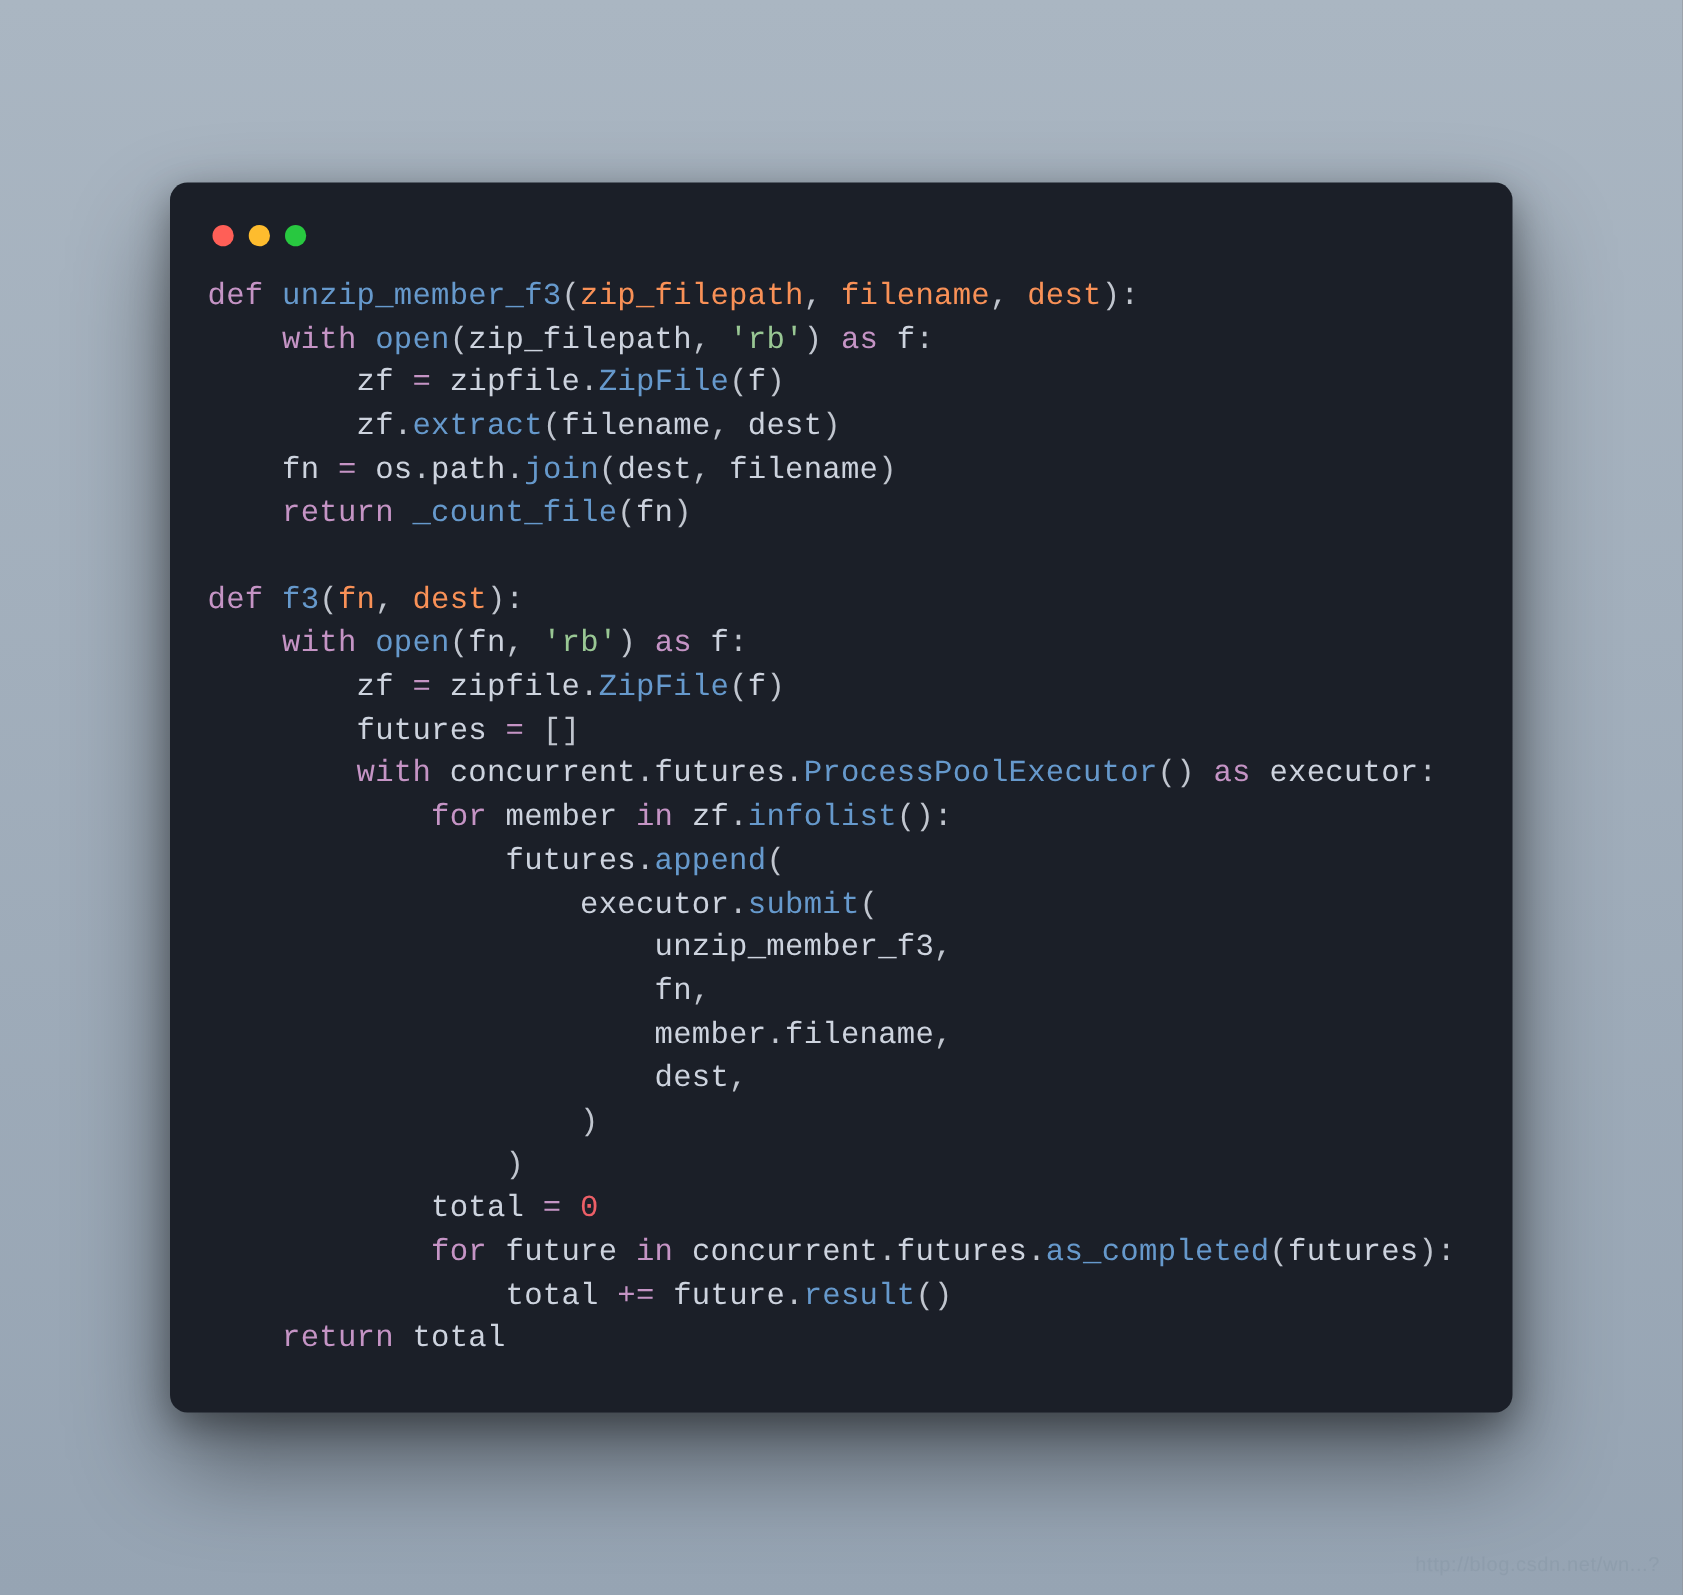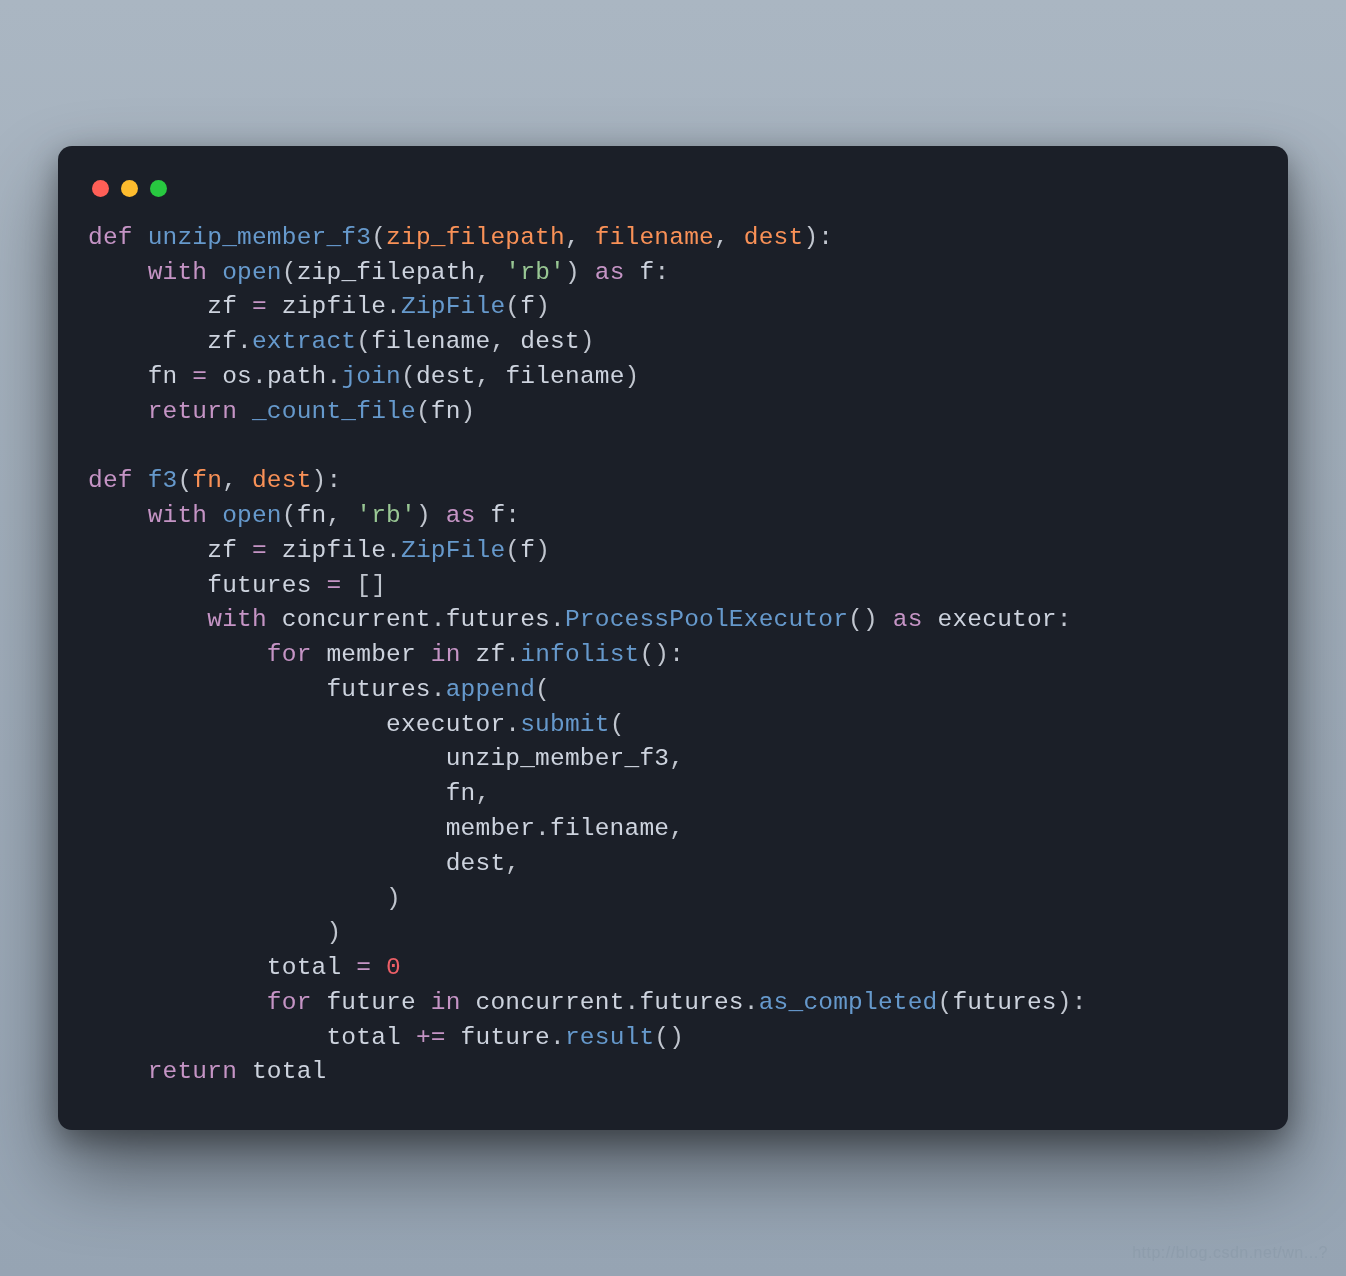--- a/index.html
+++ b/index.html
@@ -9,21 +9,21 @@
     height: 1276px;
   }
   body {
     background: linear-gradient(180deg, #aab6c2 0%, #96a4b3 100%);
     display: flex;
     align-items: center;
     justify-content: center;
     font-family: "SF Mono", "Menlo", "Consolas", "Liberation Mono", monospace;
   }
   .window {
-    width: 1230px;
+    width: 1074px;
     background: #1b1f28;
     border-radius: 14px;
     box-shadow: 0 40px 80px rgba(0,0,0,0.45), 0 10px 30px rgba(0,0,0,0.35);
     padding: 30px 30px 40px 30px;
     box-sizing: border-box;
   }
   .titlebar {
     display: flex;
     gap: 12px;
     padding: 4px 4px 24px 4px;

